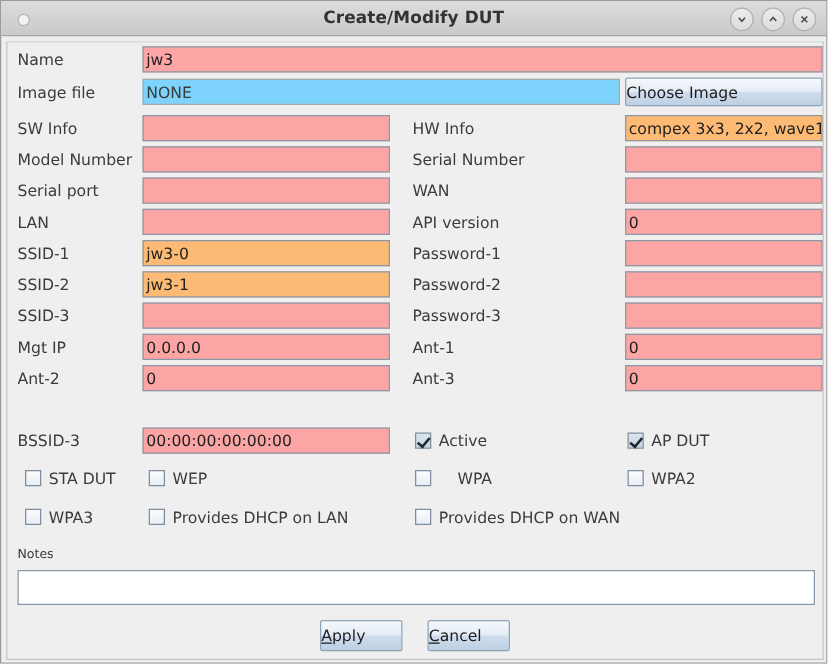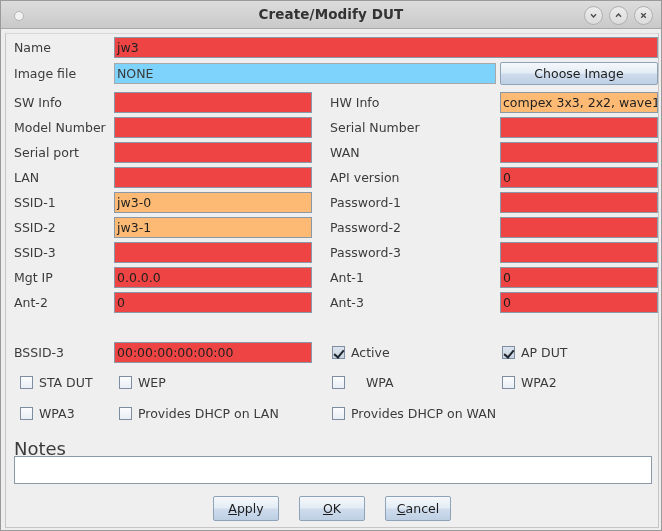--- a/index.html
+++ b/index.html
@@ -91,21 +91,21 @@
     line-height: 25px;
     white-space: nowrap;
   }
   .lbl.l { left: 8px; }
   .lbl.r { left: 324px; }
   .fld {
     position: absolute;
     box-sizing: border-box;
     height: 21px;
     top: 2px;
-    background: #ef4444;
+    background: #fca5a5;
     border: 1px solid #8a99a8;
     font-size: 12.5px;
     color: #1f1f1f;
     line-height: 19px;
     padding: 0 2px;
     white-space: nowrap;
     overflow: hidden;
   }
   .fld.l { left: 108px; width: 198px; }
   .fld.r { left: 494px; width: 158px; }
@@ -125,21 +125,20 @@
     width: 382px;
   }
   .btn {
     position: absolute;
     box-sizing: border-box;
     background: linear-gradient(to bottom, #f5f8fb 0%, #e3ecf5 48%, #cfdced 52%, #bed0e4 100%);
     border: 1px solid #8fa3b8;
     border-radius: 2px;
     font-size: 12.5px;
     color: #1d1d1d;
-    text-align: center;
     font-family: "DejaVu Sans", "Liberation Sans", sans-serif;
   }
   .btn-choose {
     left: 494px;
     top: 1px;
     width: 158px;
     height: 23px;
     line-height: 21px;
   }
   
@@ -176,21 +175,21 @@
   .cb-lbl {
     font-size: 12.5px;
     color: #3b3b3b;
     white-space: nowrap;
   }
   
   .notes-lbl {
     position: absolute;
     left: 8px;
     top: 404px;
-    font-size: 18px;
+    font-size: 10px;
     color: #3b3b3b;
   }
   .notes-field {
     position: absolute;
     left: 8px;
     top: 422px;
     width: 638px;
     height: 28px;
     box-sizing: border-box;
     background: #ffffff;
@@ -367,18 +366,17 @@
         <span class="cbox"></span>
         <span class="cb-lbl">Provides DHCP on WAN</span>
       </div>
     </div>
 
     <div class="notes-lbl">Notes</div>
     <div class="notes-field"></div>
 
     <div class="footer">
       <div class="btn btn-foot"><span class="mn">A</span><span>pply</span></div>
-      <div class="btn btn-foot"><span class="mn">O</span><span>K</span></div>
       <div class="btn btn-foot"><span class="mn">C</span><span>ancel</span></div>
     </div>
 
   </div>
 </div>
 
 </body></html>

